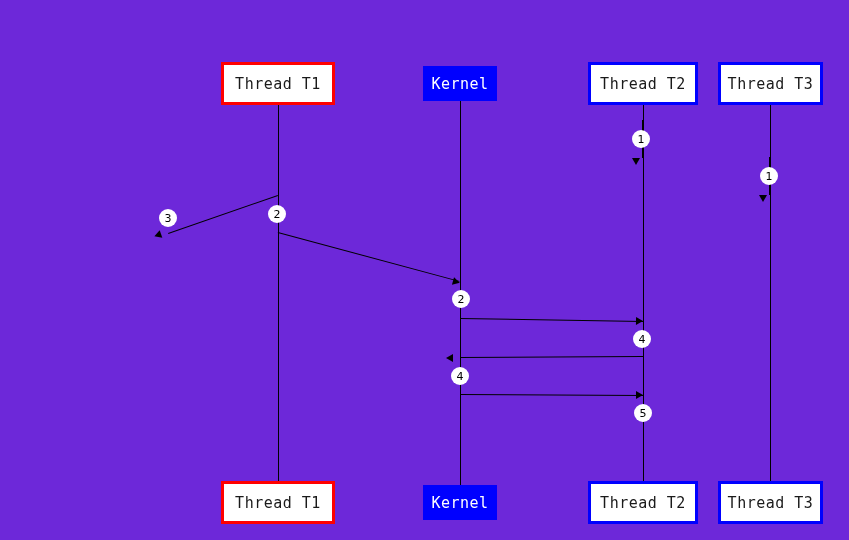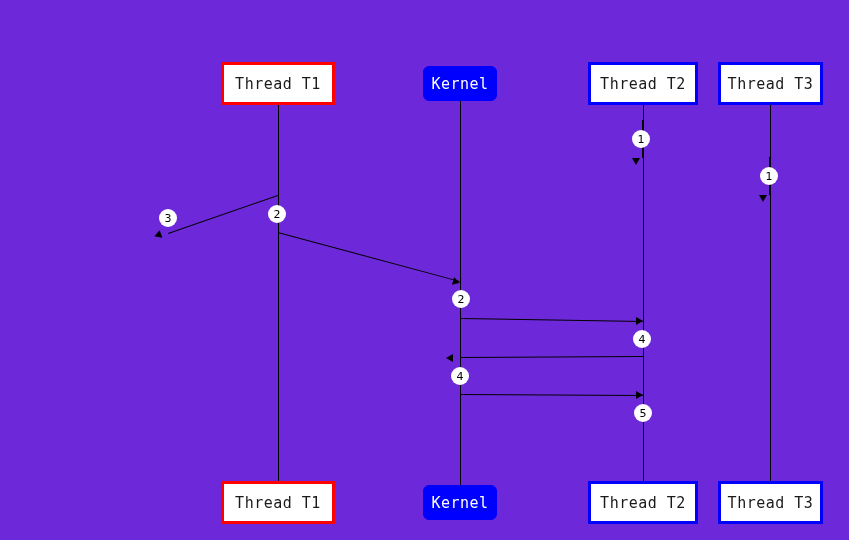--- a/index.html
+++ b/index.html
@@ -29,21 +29,20 @@
     letter-spacing: 0.5px;
   }
   .participant.outlined {
     background: #ffffff;
     color: #1a1a1a;
     border-style: solid;
   }
   .participant.filled {
     color: #ffffff;
     border-style: solid;
-    border-radius: 6px;
   }
 
   
   .lifeline {
     position: absolute;
     width: 1px;
     background: #000000;
   }
 
   

